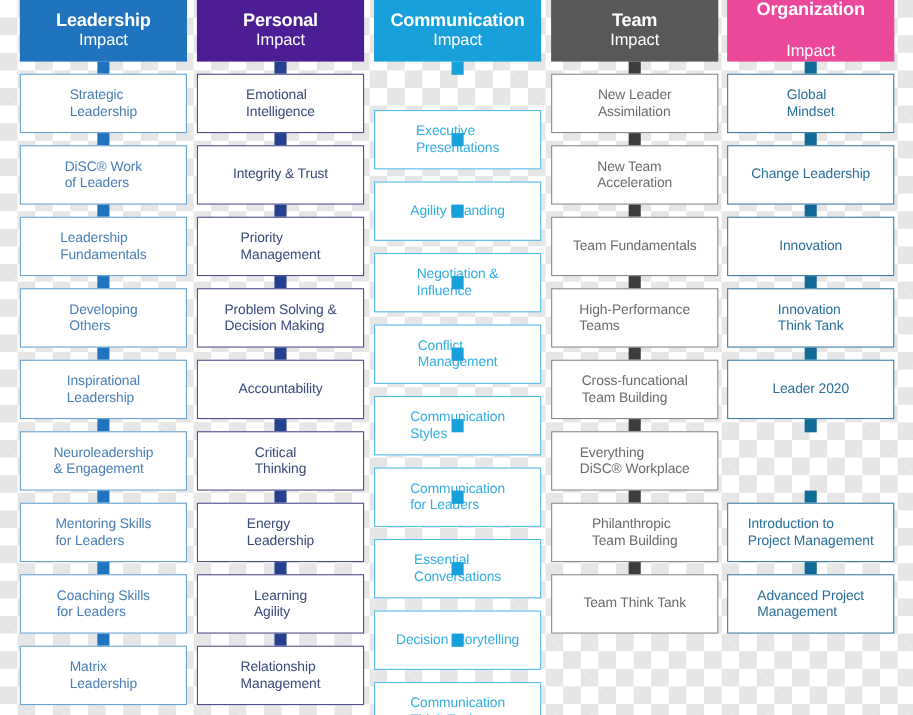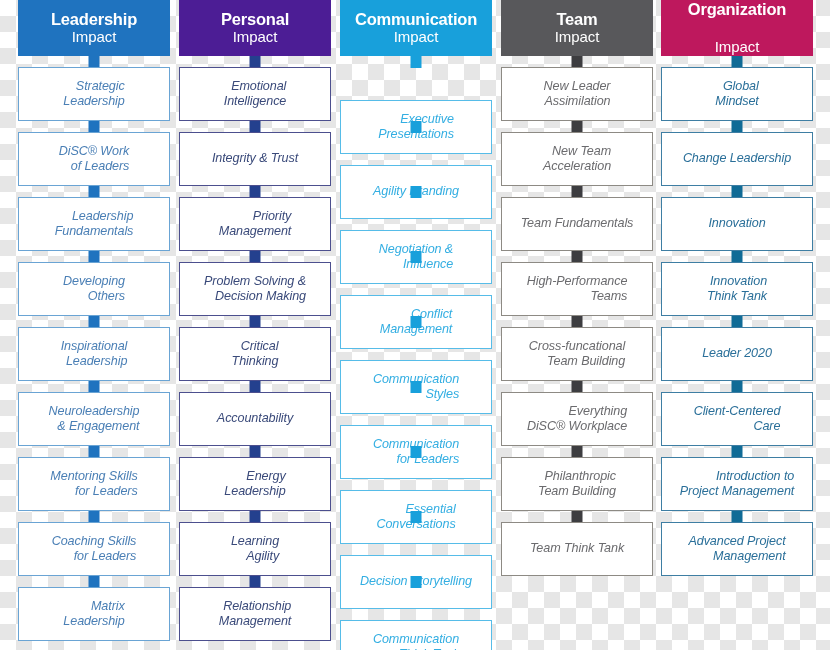--- a/index.html
+++ b/index.html
@@ -77,24 +77,23 @@
     position: absolute;
     left: 0;
     top: 11px;
     width: 100%;
     height: 54px;
     background: #ffffff;
     border: 1.4px solid #9aa;
     display: flex;
     align-items: center;
     justify-content: center;
-    text-align: right;
+    text-align: left;
     padding: 0 5px;
     z-index: 2;
-    font-style: italic;
   }
   .cell span {
     font-size: 12.6px;
     line-height: 1.22;
     letter-spacing: -0.1px;
   }
 
   
   .connector {
     position: absolute;
@@ -124,21 +123,21 @@
   .col-2 .cell                  { border-color: #56bce8; margin-top: 33px; }
   .col-2 .cell span             { color: #33AEE2; }
 
   
   .col-3 .col-header            { background: #58585B; }
   .col-3 .connector             { background: #3d3d40; }
   .col-3 .cell                  { border-color: #8d8a84; }
   .col-3 .cell span             { color: #6b6b6e; }
 
   
-  .col-4 .col-header            { background: #be185d; gap: 20px; }
+  .col-4 .col-header            { background: #ec4899; gap: 20px; }
   .col-4 .connector             { background: #106B96; }
   .col-4 .cell                  { border-color: #3e7ea3; }
   .col-4 .cell span             { color: #2a6f99; }
 </style>
 </head>
 <body>
 
 <div id="board">
     <div class="column col-0">
       <div class="col-header">
@@ -225,27 +224,27 @@
       </div>
       <div class="cell-wrap">
         <div class="connector"></div>
         <div class="cell">
           <span>Problem Solving &amp;<br>Decision Making</span>
         </div>
       </div>
       <div class="cell-wrap">
         <div class="connector"></div>
         <div class="cell">
+          <span>Accountability</span>
+        </div>
+      </div>
+      <div class="cell-wrap">
+        <div class="connector"></div>
+        <div class="cell">
           <span>Critical<br>Thinking</span>
-        </div>
-      </div>
-      <div class="cell-wrap">
-        <div class="connector"></div>
-        <div class="cell">
-          <span>Accountability</span>
         </div>
       </div>
       <div class="cell-wrap">
         <div class="connector"></div>
         <div class="cell">
           <span>Energy<br>Leadership</span>
         </div>
       </div>
       <div class="cell-wrap">
         <div class="connector"></div>
@@ -404,23 +403,20 @@
         </div>
       </div>
       <div class="cell-wrap">
         <div class="connector"></div>
         <div class="cell">
           <span>Leader 2020</span>
         </div>
       </div>
       <div class="cell-wrap">
         <div class="connector"></div>
-        <div class="cell">
-          <span>Client-Centered<br>Care</span>
-        </div>
       </div>
       <div class="cell-wrap">
         <div class="connector"></div>
         <div class="cell">
           <span>Introduction to<br>Project Management</span>
         </div>
       </div>
       <div class="cell-wrap">
         <div class="connector"></div>
         <div class="cell">

